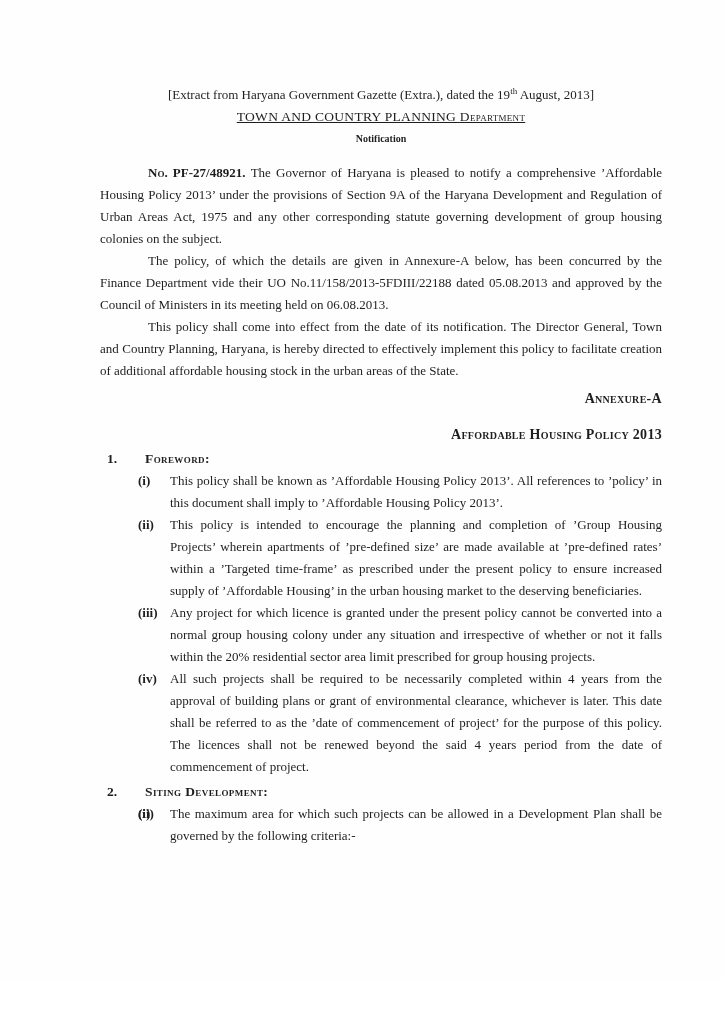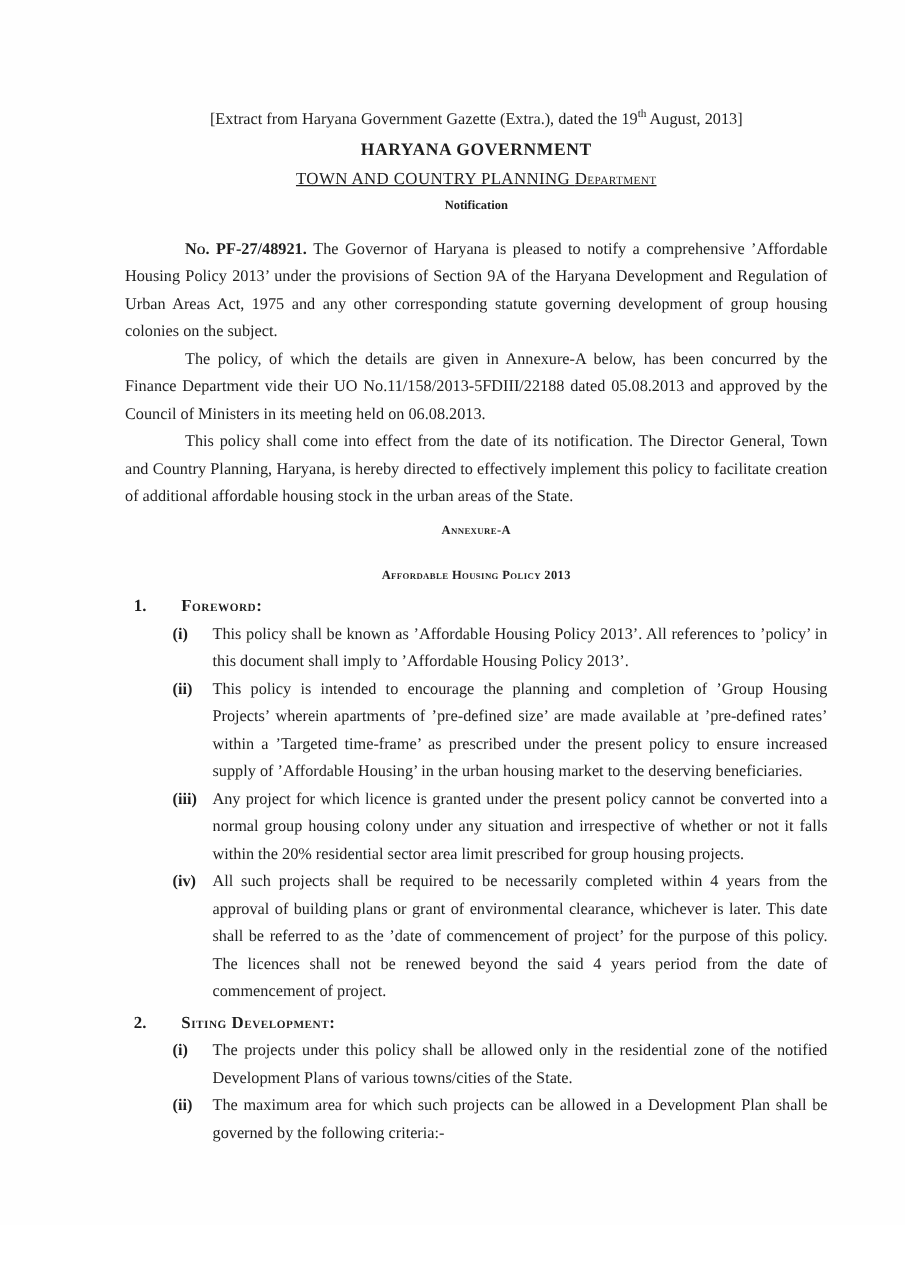--- a/index.html
+++ b/index.html
@@ -59,22 +59,22 @@
   .para {
     font-size: 13px;
     line-height: 22px;
     text-align: justify;
     text-indent: 48px;
   }
   .para.first { margin-top: 13px; }
   .bold { font-weight: bold; }
   .annexure-head {
     margin-top: 7px;
-    text-align: center;
-    font-size: 10px;
+    text-align: right;
+    font-size: 14px;
     font-weight: bold;
     font-variant: small-caps;
     line-height: 20px;
     letter-spacing: 0.3px;
   }
   .section-head {
     position: relative;
     margin-top: 3px;
     padding-left: 45px;
     font-size: 13.5px;
@@ -105,21 +105,20 @@
   }
 </style>
 </head>
 <body>
 
 <div class="page">
   <div class="content">
 
     <div class="extract-line center"><span>[Extract from Haryana Government Gazette (Extra.), dated the 19</span><sup class="ord">th</sup><span> August, 2013]</span></div>
 
-    <div class="org-title center">HARYANA GOVERNMENT</div>
 
     <div class="dept-line center"><span>TOWN AND COUNTRY PLANNING </span><span class="smallcaps">Department</span></div>
 
     <div class="doc-type center">Notification</div>
 
 
     <div class="para first"><span class="bold smallcaps">No.</span>&nbsp;<span class="bold">PF-27/48921.</span>&nbsp;<span>The Governor of Haryana is pleased to notify a comprehensive ’Affordable Housing Policy 2013’ under the provisions of Section 9A of the Haryana Development and Regulation of Urban Areas Act, 1975 and any other corresponding statute governing development of group housing colonies on the subject.</span></div>
 
     <div class="para">The policy, of which the details are given in Annexure-A below, has been concurred by the Finance Department vide their UO No.11/158/2013-5FDIII/22188 dated 05.08.2013 and approved by the Council of Ministers in its meeting held on 06.08.2013.</div>
 
@@ -133,18 +132,18 @@
     <div class="sub-item"><span class="sub-label">(i)</span><span>This policy shall be known as ’Affordable Housing Policy 2013’. All references to ’policy’ in this document shall imply to ’Affordable Housing Policy 2013’.</span></div>
 
     <div class="sub-item"><span class="sub-label">(ii)</span><span>This policy is intended to encourage the planning and completion of ’Group Housing Projects’ wherein apartments of ’pre-defined size’ are made available at ’pre-defined rates’ within a ’Targeted time-frame’ as prescribed under the present policy to ensure increased supply of ’Affordable Housing’ in the urban housing market to the deserving beneficiaries.</span></div>
 
     <div class="sub-item"><span class="sub-label">(iii)</span><span>Any project for which licence is granted under the present policy cannot be converted into a normal group housing colony under any situation and irrespective of whether or not it falls within the 20% residential sector area limit prescribed for group housing projects.</span></div>
 
     <div class="sub-item"><span class="sub-label">(iv)</span><span>All such projects shall be required to be necessarily completed within 4 years from the approval of building plans or grant of environmental clearance, whichever is later. This date shall be referred to as the ’date of commencement of project’ for the purpose of this policy. The licences shall not be renewed beyond the said 4 years period from the date of commencement of project.</span></div>
 
     <div class="section-head"><span class="section-number">2.</span><span class="section-title">Siting Development:</span></div>
 
-    <div class="sub-item"><span class="sub-label">(i)</span><span>The projects under this policy shall be allowed only in the residential zone of the notified Development Plans of various towns/cities of the State.</span></div>
+    <div class="sub-item"><span class="sub-label">(i)</span></div>
 
     <div class="sub-item"><span class="sub-label">(ii)</span><span>The maximum area for which such projects can be allowed in a Development Plan shall be governed by the following criteria:-</span></div>
 
   </div>
 </div>
 
 </body></html>

